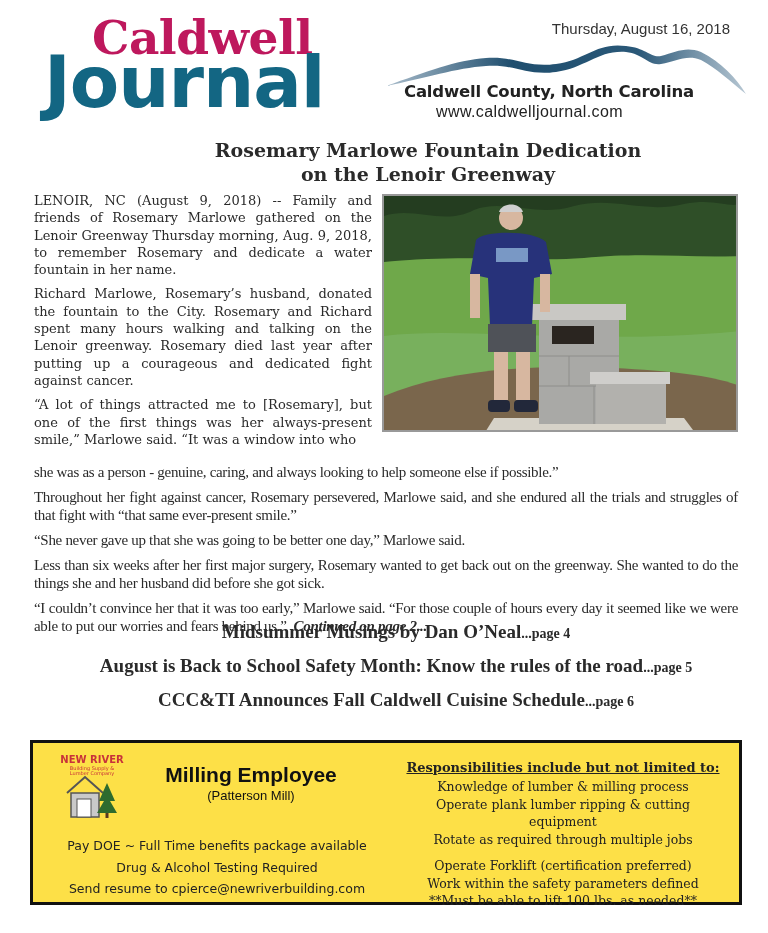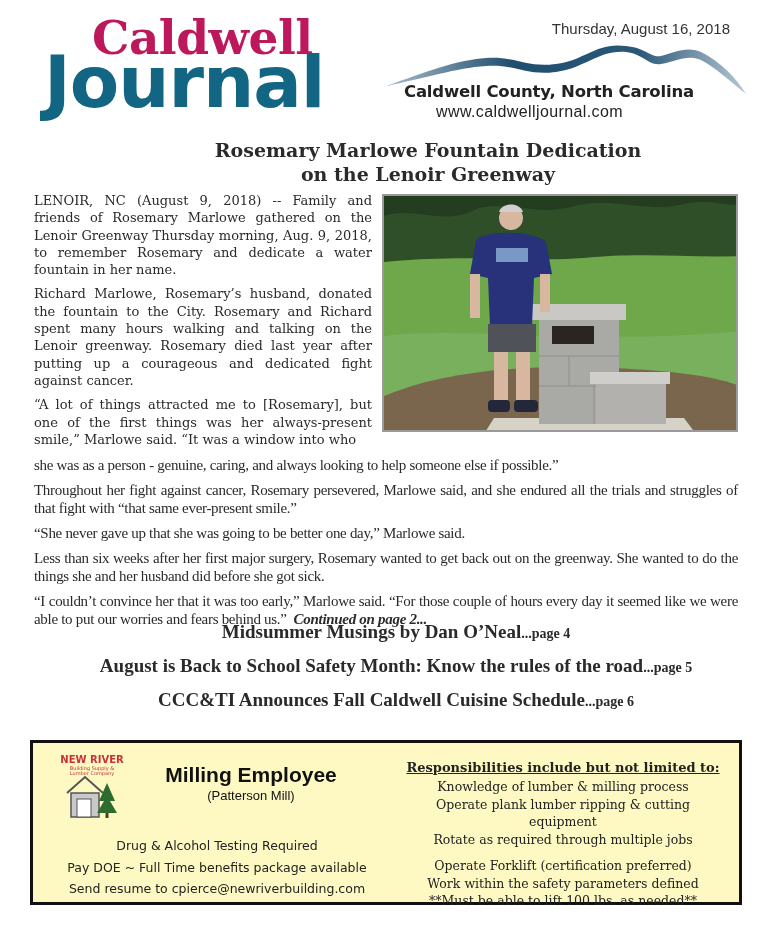--- a/index.html
+++ b/index.html
@@ -58,21 +58,21 @@
   .teasers {
     position: absolute; left: 0; top: 620px; width: 768px; text-align: center;
     font-family: "Liberation Serif", serif; font-weight: bold; color: #2a2a2a;
   }
   .teaser { font-size: 19px; height: 34px; line-height: 24px; padding-left: 24px; }
   .teaser .page { font-size: 14px; }
 
   
   .ad {
     position: absolute; left: 30px; top: 740px; width: 712px; height: 165px;
-    border: 3px solid #111; background: #fef9c3; padding-left: 26px;
+    border: 3px solid #111; background: #fde047; padding-left: 26px;
   }
   .ad-logo { position: absolute; left: 24px; top: 10px; width: 70px; height: 66px; }
   .ad-title {
     position: absolute; left: 120px; top: 20px; width: 196px; text-align: center;
     font-family: "Liberation Sans", sans-serif; font-weight: bold; font-size: 21px; color: #111;
   }
   .ad-subtitle {
     position: absolute; left: 120px; top: 45px; width: 196px; text-align: center;
     font-family: "Liberation Sans", sans-serif; font-size: 13px; color: #111;
   }
@@ -149,21 +149,21 @@
       <rect x="110" y="156" width="14" height="48" fill="#d7b7a0"></rect>
       <rect x="132" y="156" width="14" height="48" fill="#d7b7a0"></rect>
       <rect x="104" y="204" width="22" height="12" rx="4" fill="#22283a"></rect>
       <rect x="130" y="204" width="24" height="12" rx="4" fill="#22283a"></rect>
       <rect x="86" y="78" width="10" height="44" fill="#d7b7a0"></rect>
       <rect x="156" y="78" width="10" height="38" fill="#d7b7a0"></rect>
     </svg>
   </div>
   <p>LENOIR, NC (August 9, 2018) -- Family and friends of Rosemary Marlowe gathered on the Lenoir Greenway Thursday morning, Aug. 9, 2018, to remember Rosemary and dedicate a water fountain in her name.</p>
   <p>Richard Marlowe, Rosemary’s husband, donated the fountain to the City. Rosemary and Richard spent many hours walking and talking on the Lenoir greenway. Rosemary died last year after putting up a courageous and dedicated fight against cancer.</p>
-  <p style="margin-bottom:8px"><span>“A lot of things attracted me to [Rosemary], but one of the first things was her always-present smile,” Marlowe said. “It was a window into who</span></p>
+  <p style="margin-bottom:15px"><span>“A lot of things attracted me to [Rosemary], but one of the first things was her always-present smile,” Marlowe said. “It was a window into who</span></p>
   <p class="cond" style="clear:both">she was as a person - genuine, caring, and always looking to help someone else if possible.”</p>
   <p class="cond">Throughout her fight against cancer, Rosemary persevered, Marlowe said, and she endured all the trials and struggles of that fight with “that same ever-present smile.”</p>
   <p class="cond">“She never gave up that she was going to be better one day,” Marlowe said.</p>
   <p class="cond">Less than six weeks after her first major surgery, Rosemary wanted to get back out on the greenway. She wanted to do the things she and her husband did before she got sick.</p>
   <p class="cond">
     <span>“I couldn’t convince her that it was too early,” Marlowe said. “For those couple of hours every day it seemed like we were able to put our worries and fears behind us.”</span>&nbsp;
     <span class="continued">Continued on page 2...</span>
   </p>
 </div>
 
@@ -186,22 +186,22 @@
     <text x="35" y="22" text-anchor="middle" font-family="DejaVu Sans, sans-serif" font-size="5" fill="#c8323a">Lumber Company</text>
     <path d="M10 40 L28 24 L46 40" fill="none" stroke="#555" stroke-width="2"></path>
     <rect x="14" y="40" width="28" height="24" fill="#c9c9c9" stroke="#555" stroke-width="1.5"></rect>
     <rect x="20" y="46" width="14" height="18" fill="#ffffff" stroke="#555" stroke-width="1"></rect>
     <path d="M50 30 L42 48 L47 48 L40 60 L60 60 L53 48 L58 48 Z" fill="#2e6b2e"></path>
     <rect x="48.5" y="60" width="3" height="5" fill="#5a3a20"></rect>
   </svg>
   <div class="ad-title">Milling Employee</div>
   <div class="ad-subtitle">(Patterson Mill)</div>
   <div class="ad-left-lines">
+    <div>Pay DOE ~ Full Time benefits package available</div>
     <div>Drug &amp; Alcohol Testing Required</div>
-    <div>Pay DOE ~ Full Time benefits package available</div>
     <div>Send resume to cpierce@newriverbuilding.com</div>
   </div>
   <div class="ad-right">
     <div class="resp-title">Responsibilities include but not limited to:</div>
     <div class="resp-item">Knowledge of lumber &amp; milling process</div>
     <div class="resp-item">Operate plank lumber ripping &amp; cutting equipment</div>
     <div class="resp-item" style="margin-bottom:9px">Rotate as required through multiple jobs</div>
     <div class="resp-item">Operate Forklift (certification preferred)</div>
     <div class="resp-item">Work within the safety parameters defined</div>
     <div class="resp-item">**Must be able to lift 100 lbs. as needed**</div>

